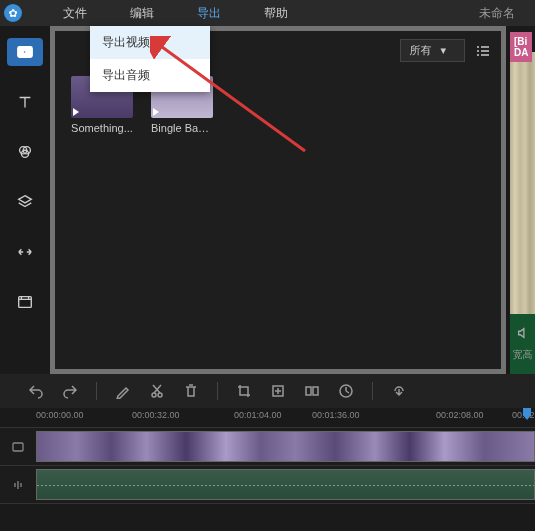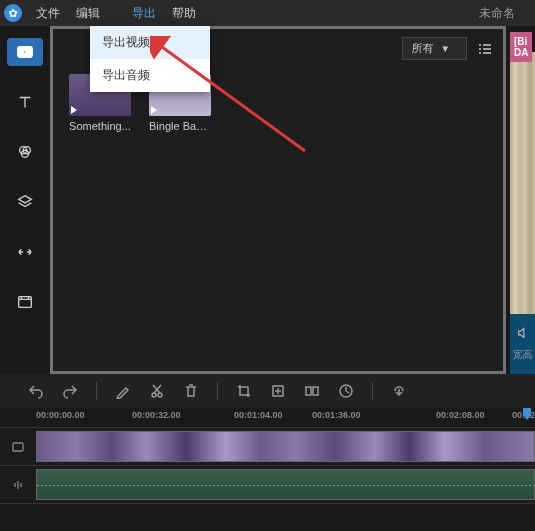--- a/index.html
+++ b/index.html
@@ -12,37 +12,38 @@
   overflow: hidden;
   position: relative;
 }
 .menubar {
   height: 26px;
   background: #2a2a2a;
   display: flex;
   align-items: center;
   padding: 0 4px;
   position: relative;
+  gap: 27px;
 }
 .logo {
   width: 18px; height: 18px;
   border-radius: 50%;
   background: #3a8fd8;
   margin-right: 6px;
   display: flex; align-items: center; justify-content: center;
 }
 .logo::after {
   content: "✿"; color: #fff; font-size: 11px;
 }
 .menubar .mitem {
   padding: 4px 8px;
   color: #ccc;
   cursor: pointer;
 }
-.menubar .mitem.active { color: #5aa8e8; margin-left: 16px; }
+.menubar .mitem.active { color: #5aa8e8; }
 .project-title {
   position: absolute;
   right: 20px;
   color: #999;
 }
 .dropdown {
   position: absolute;
   top: 26px; left: 90px;
   width: 120px;
   background: #fff;
@@ -75,21 +76,21 @@
   width: 36px; height: 28px;
   display: flex; align-items: center; justify-content: center;
   border-radius: 4px;
   cursor: pointer;
 }
 .rail-tab.active { background: #2d6db3; }
 .rail-icon { width: 18px; height: 18px; stroke: #ccc; fill: none; stroke-width: 1.5; }
 .rail-tab.active .rail-icon { stroke: #fff; fill: #fff; }
 .media-panel {
   flex: 1;
-  border: 3px solid #737373;
+  border: 5px solid #737373;
   background: #1e1e1e;
   position: relative;
   margin-right: 4px;
 }
 .panel-topbar {
   display: flex;
   justify-content: flex-end;
   align-items: center;
   padding: 8px 10px;
   gap: 10px;
@@ -149,21 +150,21 @@
 }
 .preview-badge {
   position: absolute; top: -20px; left: 0;
   background: #c85a8a; color: #fff;
   font-size: 10px; padding: 4px 4px;
   line-height: 1.1;
   font-weight: bold;
 }
 .preview-controls {
   height: 60px;
-  background: #0c4a6e;
+  background: #14532d;
   display: flex; flex-direction: column; align-items: center; justify-content: center;
   gap: 8px;
 }
 .toolbar {
   height: 34px;
   background: #222;
   display: flex;
   align-items: center;
   padding: 0 28px;
   gap: 18px;
@@ -176,21 +177,20 @@
   display: flex;
   font-size: 9px;
   color: #888;
   align-items: flex-start;
   padding-top: 2px;
   border-bottom: 1px solid #333;
   position: relative;
 }
 .ruler-mark {
   position: absolute;
-  font-weight: bold;
 }
 .playhead {
   position: absolute;
   top: 0;
   right: 4px;
   width: 8px; height: 12px;
   background: #3a8fd8;
   clip-path: polygon(0 0, 100% 0, 100% 60%, 50% 100%, 0 60%);
 }
 .tracks {

